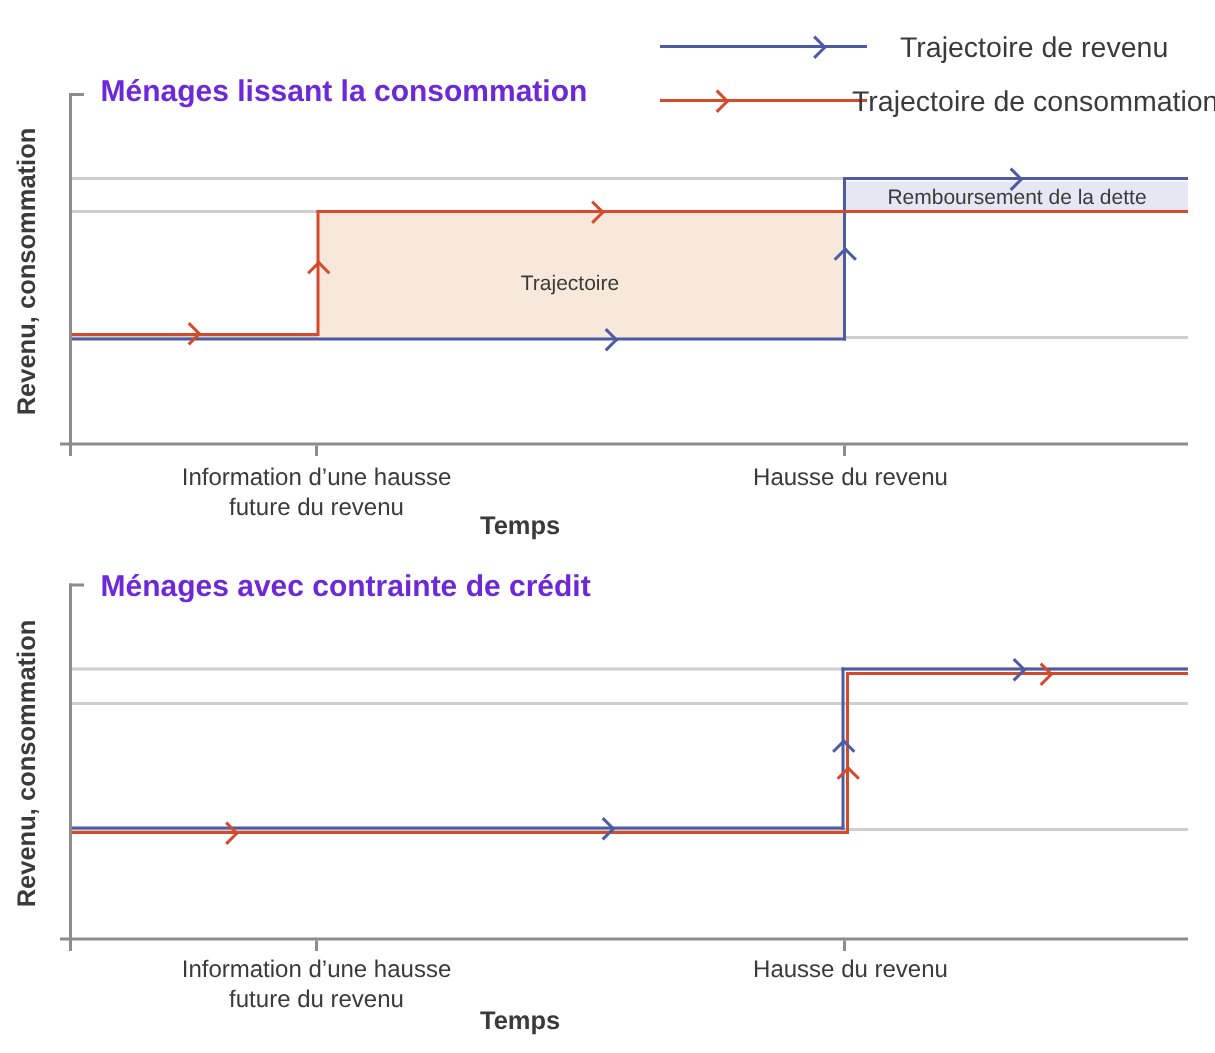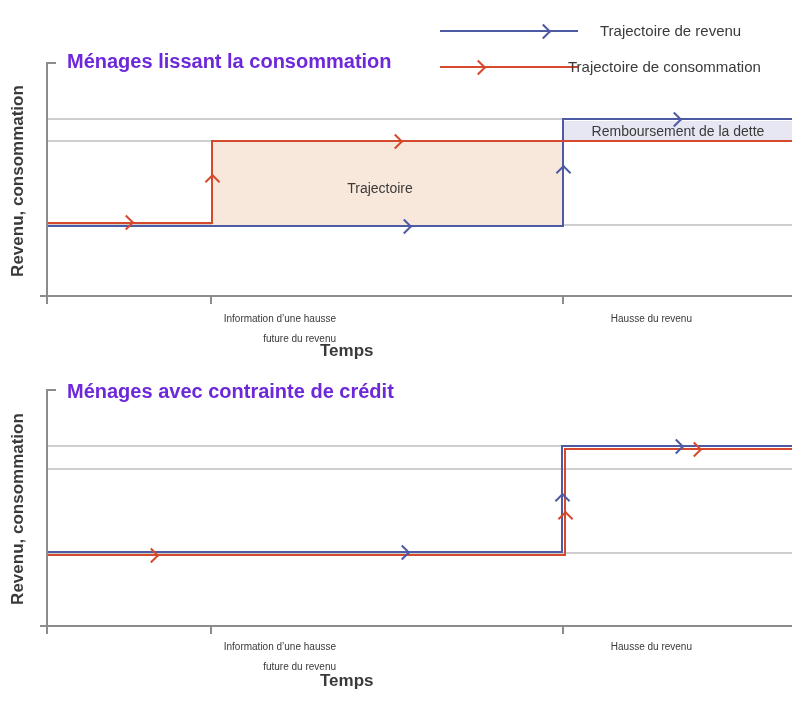--- a/index.html
+++ b/index.html
@@ -11,24 +11,24 @@
   .blue-bg{background:#4d5aa4;}
   .red-bg{background:#d54a2c;}
   .axis-bg{background:#8c8c8c;}
   .chev{position:absolute;width:9px;height:9px;border-top:2px solid;border-right:2px solid;background:transparent;}
   .chev.r{transform:rotate(45deg);}
   .chev.u{transform:rotate(-45deg);}
   .chev.blue{border-color:#4d5aa4;}
   .chev.red{border-color:#d54a2c;}
   .txt{position:absolute;white-space:nowrap;}
   .title{font-size:20px;font-weight:bold;color:#6d28d9;}
-  .legend-label{font-size:15px;}
+  .legend-label{font-size:19px;}
   .ylab{position:absolute;width:240px;height:22px;transform:rotate(-90deg);
         text-align:center;font-weight:bold;font-size:17px;white-space:nowrap;}
-  .tick-label{position:absolute;width:250px;text-align:right;font-size:10px;line-height:20px;}
+  .tick-label{position:absolute;width:250px;text-align:center;font-size:16px;line-height:20px;}
   .xlab{position:absolute;width:200px;font-weight:bold;font-size:17px;}
   .fill{position:absolute;}
   .repay-box{display:flex;align-items:center;justify-content:center;font-size:14px;}
   .region-label{font-size:14px;text-align:center;}
 </style>
 </head>
 <body>
 
 <div class="fig">
 

